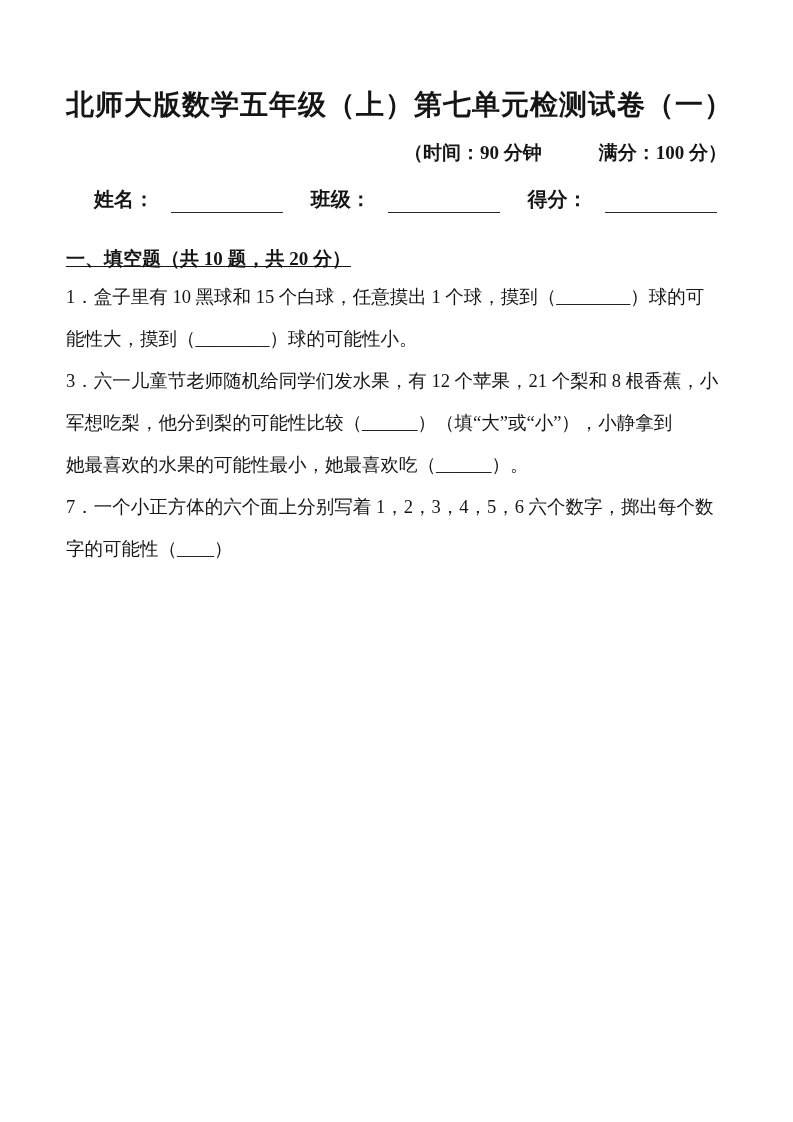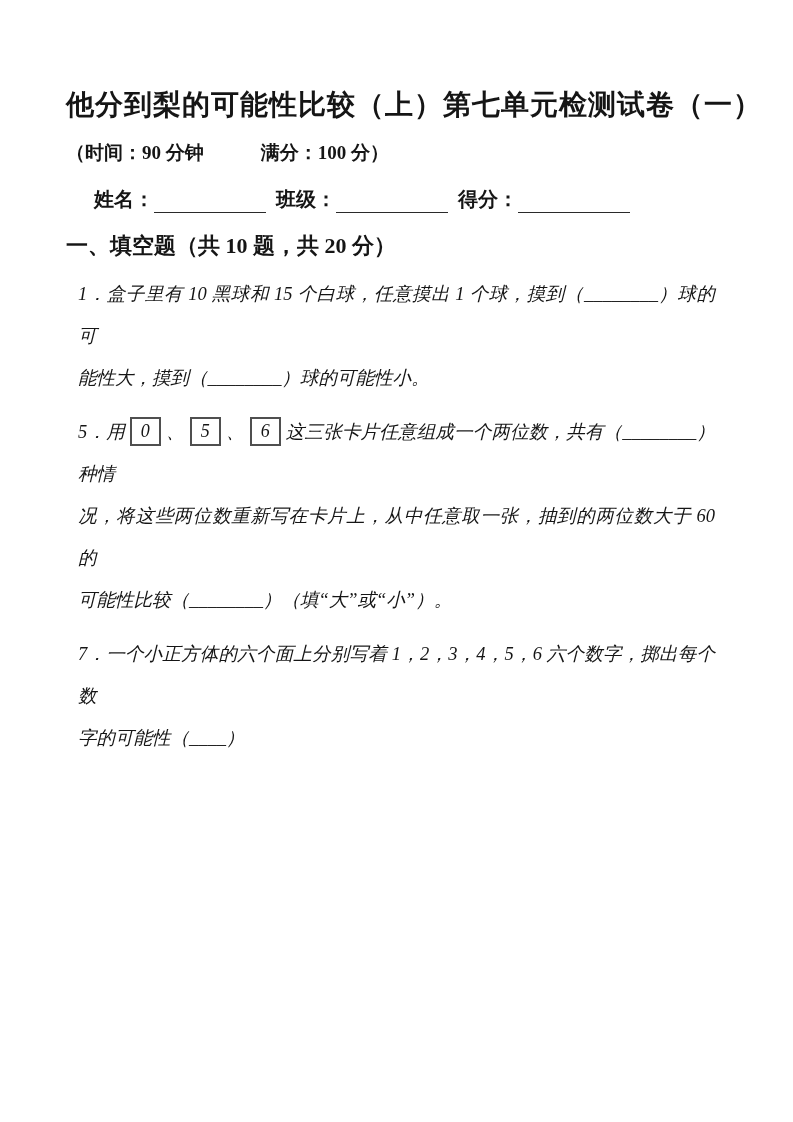--- a/index.html
+++ b/index.html
@@ -31,90 +31,91 @@
     white-space: nowrap;
   }
   .exam-subtitle {
     margin-top: 20px;
     text-align: center;
     font-size: 20px;
     font-weight: bold;
   }
   .exam-meta {
     margin-top: 16px;
-    text-align: left;
+    text-align: right;
     font-size: 19px;
     font-weight: bold;
     white-space: pre-wrap;
   }
   .name-row {
     margin-top: 20px;
     padding-left: 28px;
     font-size: 20px;
     font-weight: bold;
     display: flex;
     align-items: flex-end;
+    justify-content: space-between;
   }
   .blank-line {
     display: inline-block;
     width: 112px;
     height: 22px;
     border-bottom: 1.5px solid #2a2a2a;
     margin-right: 10px;
   }
   .section-heading {
-    margin-top: 18px;
-    font-size: 22px;
+    margin-top: 33px;
+    font-size: 19px;
     font-weight: bold;
+    text-decoration: underline;
   }
   .questions {
     margin-top: 4px;
   }
   .questions p {
-    margin: 12px;
+    margin: 0;
     font-size: 18.5px;
     line-height: 42px;
     white-space: pre-wrap;
     text-align: justify;
-    font-style: italic;
   }
   .card-box {
     display: inline-block;
     border: 2px solid #4f4f4f;
     padding: 0 9px;
     line-height: 25px;
     margin: 0 5px;
     font-size: 18px;
     vertical-align: 1px;
   }
 </style>
 </head>
 <body>
 
 <div class="page">
 
-  <div class="exam-title">他分到梨的可能性比较（上）第七单元检测试卷（一）</div>
+  <div class="exam-title">北师大版数学五年级（上）第七单元检测试卷（一）</div>
 
 
   <div class="exam-meta">（时间：90 分钟　　　满分：100 分）</div>
 
   <div class="name-row">
     <span>姓名：</span>
     <span class="blank-line"></span>
     <span>班级：</span>
     <span class="blank-line"></span>
     <span>得分：</span>
     <span class="blank-line"></span>
   </div>
 
   <div class="section-heading">一、填空题（共 10 题，共 20 分）</div>
 
   <div class="questions">
       <p><span>1．盒子里有 10 黑球和 15 个白球，任意摸出 1 个球，摸到（________）球的可
 能性大，摸到（________）球的可能性小。</span></p>
-      <p><span>5．用</span><span class="card-box">0</span><span>、</span><span class="card-box">5</span><span>、</span><span class="card-box">6</span><span>这三张卡片任意组成一个两位数，共有（________）种情
-况，将这些两位数重新写在卡片上，从中任意取一张，抽到的两位数大于 60 的
-可能性比较（________）（填“大”或“小”）。</span></p>
+      <p><span>3．六一儿童节老师随机给同学们发水果，有 12 个苹果，21 个梨和 8 根香蕉，小
+军想吃梨，他分到梨的可能性比较（______）（填“大”或“小”），小静拿到
+她最喜欢的水果的可能性最小，她最喜欢吃（______）。</span></p>
       <p><span>7．一个小正方体的六个面上分别写着 1，2，3，4，5，6 六个数字，掷出每个数
 字的可能性（____）</span></p>
     </div>
 
 </div>
 
 </body></html>

